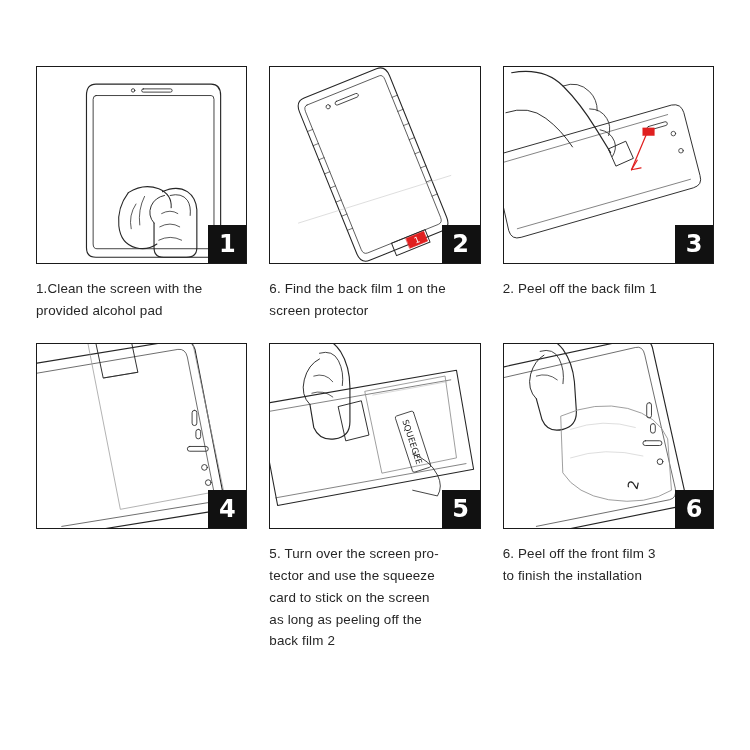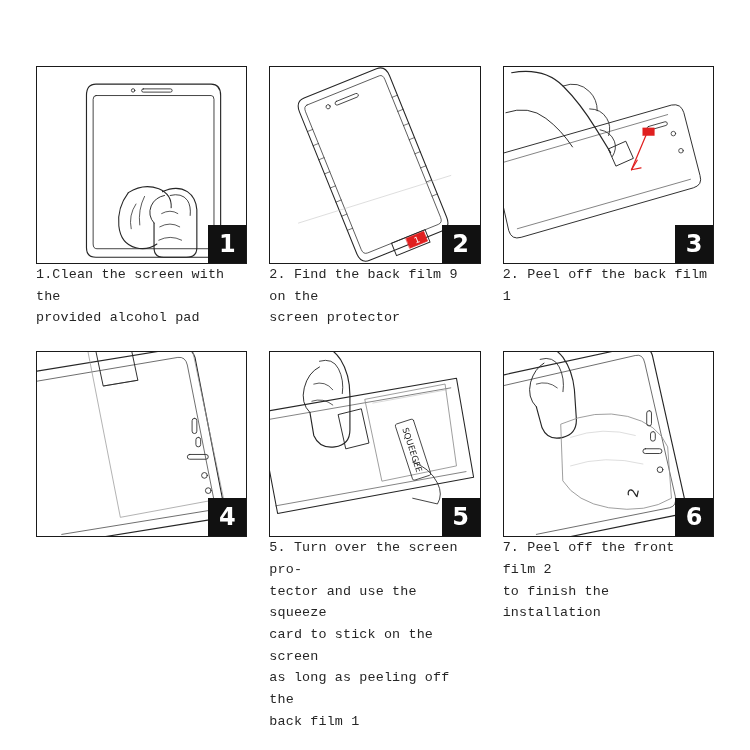--- a/index.html
+++ b/index.html
@@ -57,25 +57,25 @@
     color: #ffffff;
     font-size: 24px;
     font-weight: bold;
     display: flex;
     align-items: center;
     justify-content: center;
     font-family: "DejaVu Sans", sans-serif;
     letter-spacing: 0px;
   }
   .caption {
-    margin-top: 0;
+    margin-top: 14px;
     font-size: 13.4px;
     line-height: 1.62;
     color: #262626;
-    font-family: Liberation Mono, monospace;
+    font-family: Liberation Sans, sans-serif;
     white-space: pre-line;
     letter-spacing: 0.15px;
   }
   .row2 .panel { height: 186px; }
 </style>
 </head>
 <body>
 
 <div class="sheet">
   <div class="grid">
@@ -132,21 +132,21 @@
             <g transform="rotate(-22 110 100)">
               <rect x="112" y="183" width="20" height="11" fill="#e02020" stroke="#e02020" stroke-width="0.6"></rect>
               <text x="122" y="192" font-family="DejaVu Sans, sans-serif" font-size="9" fill="#ffffff" stroke="none" text-anchor="middle">1</text>
             </g>
 
             <path d="M30 160 L190 110" stroke-width="0.5" stroke="#b8b8b8"></path>
           </g>
         </svg>
         <div class="step-badge">2</div>
       </div>
-      <div class="caption">2. Find the back film 9 on the
+      <div class="caption">6. Find the back film 1 on the
 screen protector</div>
     </div>
 
     <div class="cell">
       <div class="panel">
         <svg viewBox="0 0 220 198" preserveAspectRatio="xMidYMid meet">
           <g fill="none" stroke="#262626" stroke-width="1.1" stroke-linejoin="round" stroke-linecap="round">
 
             <path d="M-6 88 L176 36 Q186 34 189 44 L206 110 Q209 120 199 123 L18 175 Q8 178 5 168 L-10 102" stroke-width="1.0"></path>
             <path d="M0 96 L172 46" stroke-width="0.6"></path>
@@ -226,21 +226,21 @@
 
             <path d="M150 112 Q168 118 176 134 Q182 146 176 156 L150 150" stroke-width="0.9"></path>
           </g>
         </svg>
         <div class="step-badge">5</div>
       </div>
       <div class="caption">5. Turn over the screen pro-
 tector and use the squeeze
 card to stick on the screen
 as long as peeling off the
-back film 1</div>
+back film 2</div>
     </div>
 
     <div class="cell row2">
       <div class="panel">
         <svg viewBox="0 0 220 186" preserveAspectRatio="xMidYMid meet">
           <g fill="none" stroke="#262626" stroke-width="1.1" stroke-linejoin="round" stroke-linecap="round">
 
             <path d="M-8 22 L140 -10 Q152 -12 156 0 L190 152 Q193 166 180 168 L32 198" stroke-width="1.2"></path>
             <path d="M-2 32 L138 0 Q146 -2 148 8 L180 148 Q182 158 174 160 L34 188" stroke-width="0.7"></path>
 
@@ -256,18 +256,18 @@
             <rect x="150" y="58" width="5" height="16" rx="2.5" stroke-width="0.9"></rect>
             <rect x="154" y="80" width="5" height="10" rx="2.5" stroke-width="0.9"></rect>
             <rect x="146" y="98" width="20" height="5" rx="2.5" stroke-width="0.9"></rect>
             <circle cx="164" cy="120" r="3" stroke-width="0.9"></circle>
 
             <text x="140" y="150" font-family="DejaVu Sans, sans-serif" font-size="15" fill="#262626" stroke="none" transform="rotate(-78 140 150)">2</text>
           </g>
         </svg>
         <div class="step-badge">6</div>
       </div>
-      <div class="caption">7. Peel off the front film 2
+      <div class="caption">6. Peel off the front film 3
 to finish the installation</div>
     </div>
 
   </div>
 </div>
 
 </body></html>

